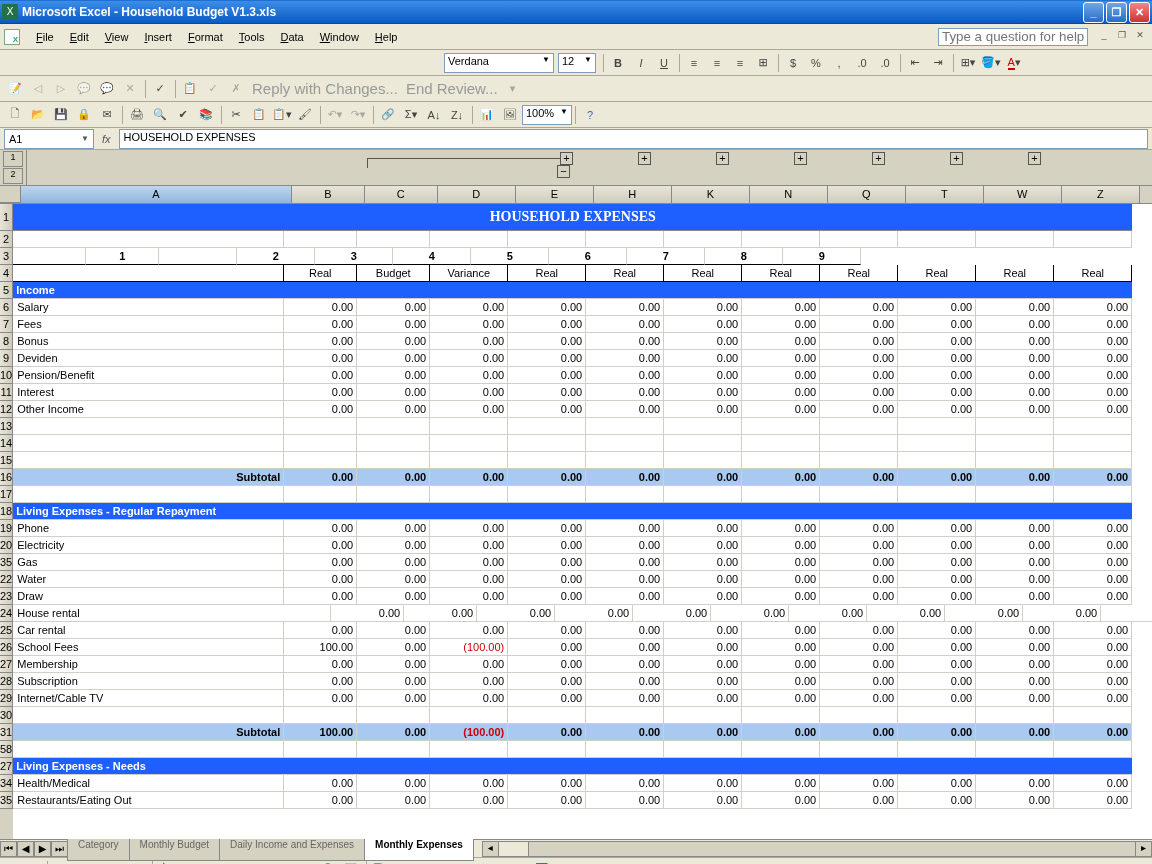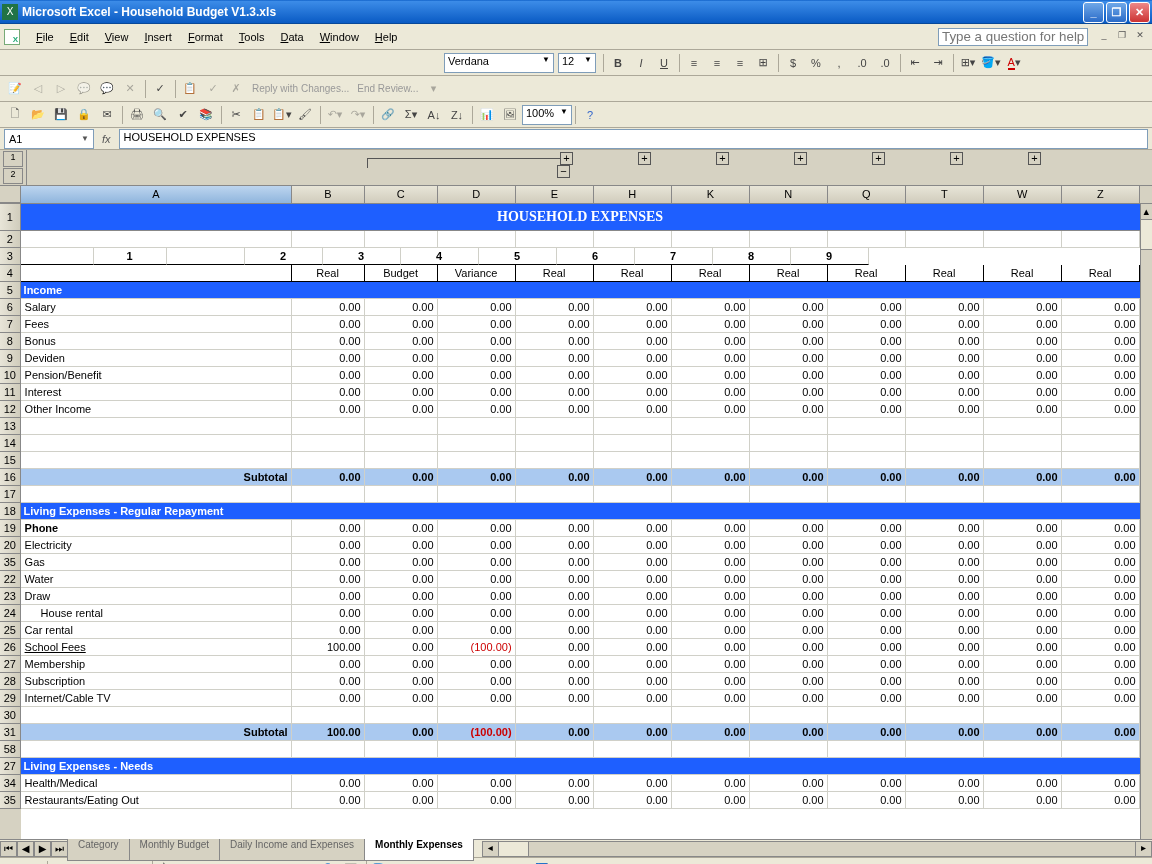--- a/index.html
+++ b/index.html
@@ -24,21 +24,21 @@
 .subwin span { width:16px; height:14px; text-align:center; font-size:9px; color:#555; cursor:default; margin-left:2px; }
 
 
 .toolbar { height:26px; background:#ece9d8; display:flex; align-items:center; padding:2px 4px; border-bottom:1px solid #aca899; }
 .tbtn { min-width:22px; height:22px; display:inline-flex; align-items:center; justify-content:center; margin-right:1px; cursor:default; color:#444; }
 .tbtn.dis { opacity:0.4; }
 .tsep { width:1px; height:18px; background:#aca899; margin:0 3px; }
 .font-sel { width:110px; height:20px; border:1px solid #7f9db9; background:#fff; padding:1px 3px; font-size:11px; margin-right:4px; }
 .size-sel { width:38px; height:20px; border:1px solid #7f9db9; background:#fff; padding:1px 3px; font-size:11px; margin-right:4px; }
 .zoom-sel { width:50px; height:20px; border:1px solid #7f9db9; background:#fff; padding:1px 3px; }
-.reply { color:#999; font-size:10px; padding:0 4px; }
+.reply { color:#999; font-size:15px; padding:0 4px; }
 
 
 .fbar { height:22px; background:#ece9d8; display:flex; align-items:center; border-bottom:1px solid #aca899; }
 .namebox { width:90px; height:20px; background:#fff; border:1px solid #7f9db9; padding:1px 4px; margin-left:4px; display:flex; align-items:center;gap:36px; }
 .namebox .dd { margin-left:auto; font-size:8px; color:#555; }
 .fx { padding:0 8px; font-style:italic; color:#555; }
 .formula { flex:1; height:20px; background:#fff; border:1px solid #7f9db9; padding:1px 4px; margin-right:4px; }
 
 
 .outline-bar { height:36px; background:#d6d2c2; border-bottom:1px solid #888; display:flex; }
@@ -507,21 +507,21 @@
         <div class="cell num" style="width: 78px;"></div>
         <div class="cell num" style="width: 78px;"></div>
         <div class="cell num" style="width: 78px;"></div>
         <div class="cell num" style="width: 78px;"></div>
         <div class="cell num" style="width: 78px;"></div>
       </div>
       <div class="gridrow row-section">
         <div class="cell" style="width: 1119px;">Living Expenses - Regular Repayment</div>
       </div>
       <div class="gridrow ">
-        <div class="cell colA-w label" style="width: 271px; padding-left: 4px; font-weight: bold;">Phone</div>
+        <div class="cell colA-w label" style="width: 271px; padding-left: 4px;">Phone</div>
         <div class="cell num" style="width: 73px;">0.00</div>
         <div class="cell num" style="width: 73px;">0.00</div>
         <div class="cell num" style="width: 78px;">0.00</div>
         <div class="cell num" style="width: 78px;">0.00</div>
         <div class="cell num" style="width: 78px;">0.00</div>
         <div class="cell num" style="width: 78px;">0.00</div>
         <div class="cell num" style="width: 78px;">0.00</div>
         <div class="cell num" style="width: 78px;">0.00</div>
         <div class="cell num" style="width: 78px;">0.00</div>
         <div class="cell num" style="width: 78px;">0.00</div>
@@ -577,21 +577,21 @@
         <div class="cell num" style="width: 78px;">0.00</div>
         <div class="cell num" style="width: 78px;">0.00</div>
         <div class="cell num" style="width: 78px;">0.00</div>
         <div class="cell num" style="width: 78px;">0.00</div>
         <div class="cell num" style="width: 78px;">0.00</div>
         <div class="cell num" style="width: 78px;">0.00</div>
         <div class="cell num" style="width: 78px;">0.00</div>
         <div class="cell num" style="width: 78px;">0.00</div>
       </div>
       <div class="gridrow ">
-        <div class="cell colA-w label" style="width: 271px; padding-left: 20px;">House rental</div>
+        <div class="cell colA-w label" style="width: 318px; padding-left: 4px;">House rental</div>
         <div class="cell num" style="width: 73px;">0.00</div>
         <div class="cell num" style="width: 73px;">0.00</div>
         <div class="cell num" style="width: 78px;">0.00</div>
         <div class="cell num" style="width: 78px;">0.00</div>
         <div class="cell num" style="width: 78px;">0.00</div>
         <div class="cell num" style="width: 78px;">0.00</div>
         <div class="cell num" style="width: 78px;">0.00</div>
         <div class="cell num" style="width: 78px;">0.00</div>
         <div class="cell num" style="width: 78px;">0.00</div>
         <div class="cell num" style="width: 78px;">0.00</div>
@@ -605,21 +605,21 @@
         <div class="cell num" style="width: 78px;">0.00</div>
         <div class="cell num" style="width: 78px;">0.00</div>
         <div class="cell num" style="width: 78px;">0.00</div>
         <div class="cell num" style="width: 78px;">0.00</div>
         <div class="cell num" style="width: 78px;">0.00</div>
         <div class="cell num" style="width: 78px;">0.00</div>
         <div class="cell num" style="width: 78px;">0.00</div>
         <div class="cell num" style="width: 78px;">0.00</div>
       </div>
       <div class="gridrow ">
-        <div class="cell colA-w label" style="width: 271px; padding-left: 4px; text-decoration: underline;">School Fees</div>
+        <div class="cell colA-w label" style="width: 271px; padding-left: 4px;">School Fees</div>
         <div class="cell num" style="width: 73px;">100.00</div>
         <div class="cell num" style="width: 73px;">0.00</div>
         <div class="cell num neg" style="width: 78px;">(100.00)</div>
         <div class="cell num" style="width: 78px;">0.00</div>
         <div class="cell num" style="width: 78px;">0.00</div>
         <div class="cell num" style="width: 78px;">0.00</div>
         <div class="cell num" style="width: 78px;">0.00</div>
         <div class="cell num" style="width: 78px;">0.00</div>
         <div class="cell num" style="width: 78px;">0.00</div>
         <div class="cell num" style="width: 78px;">0.00</div>

